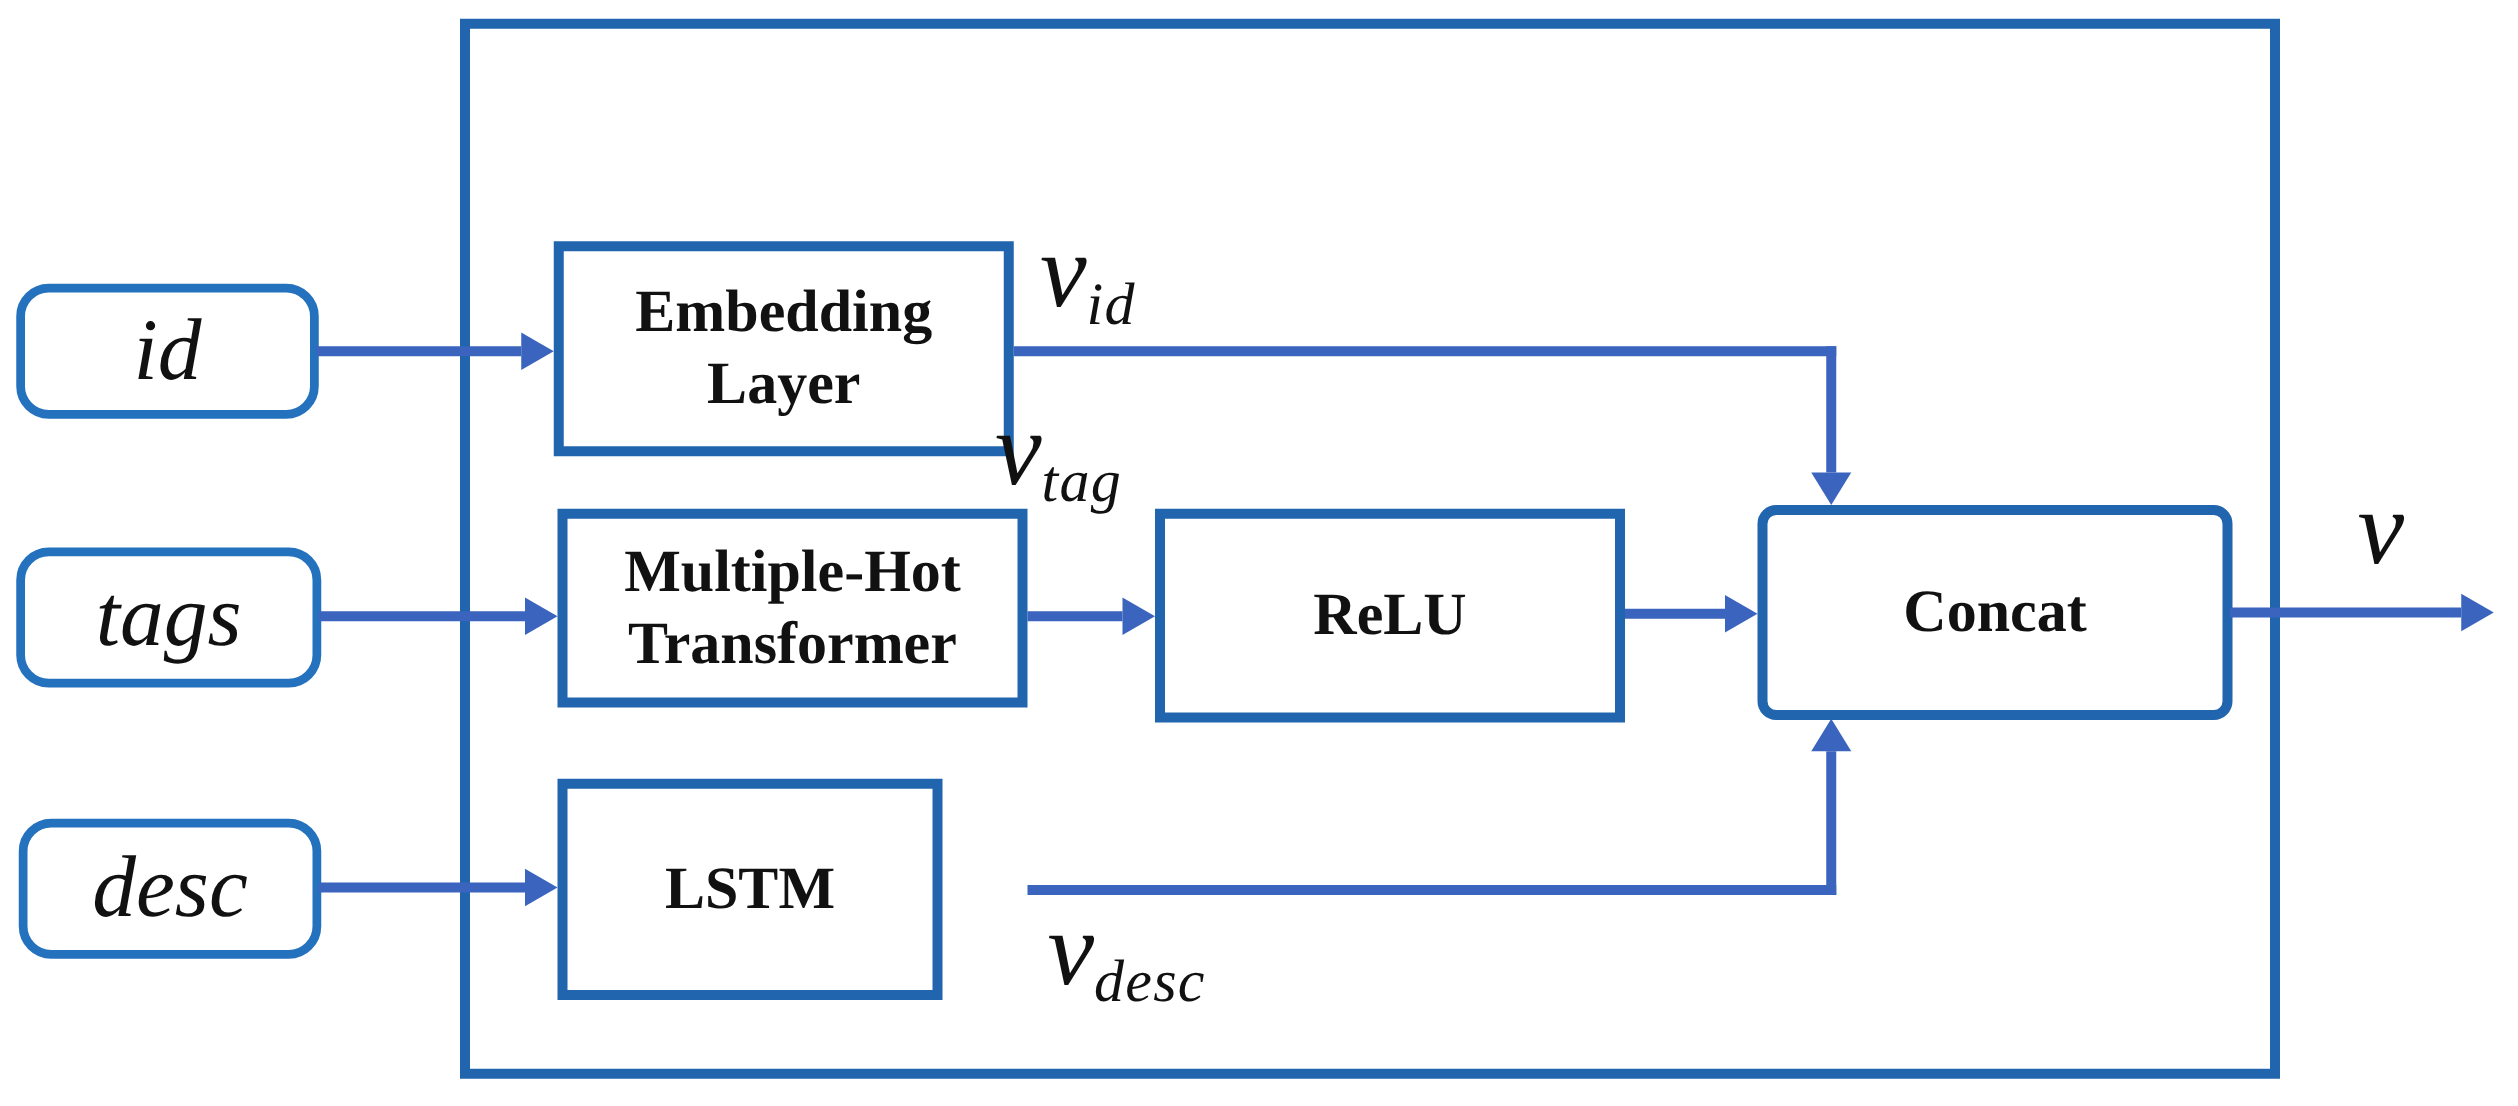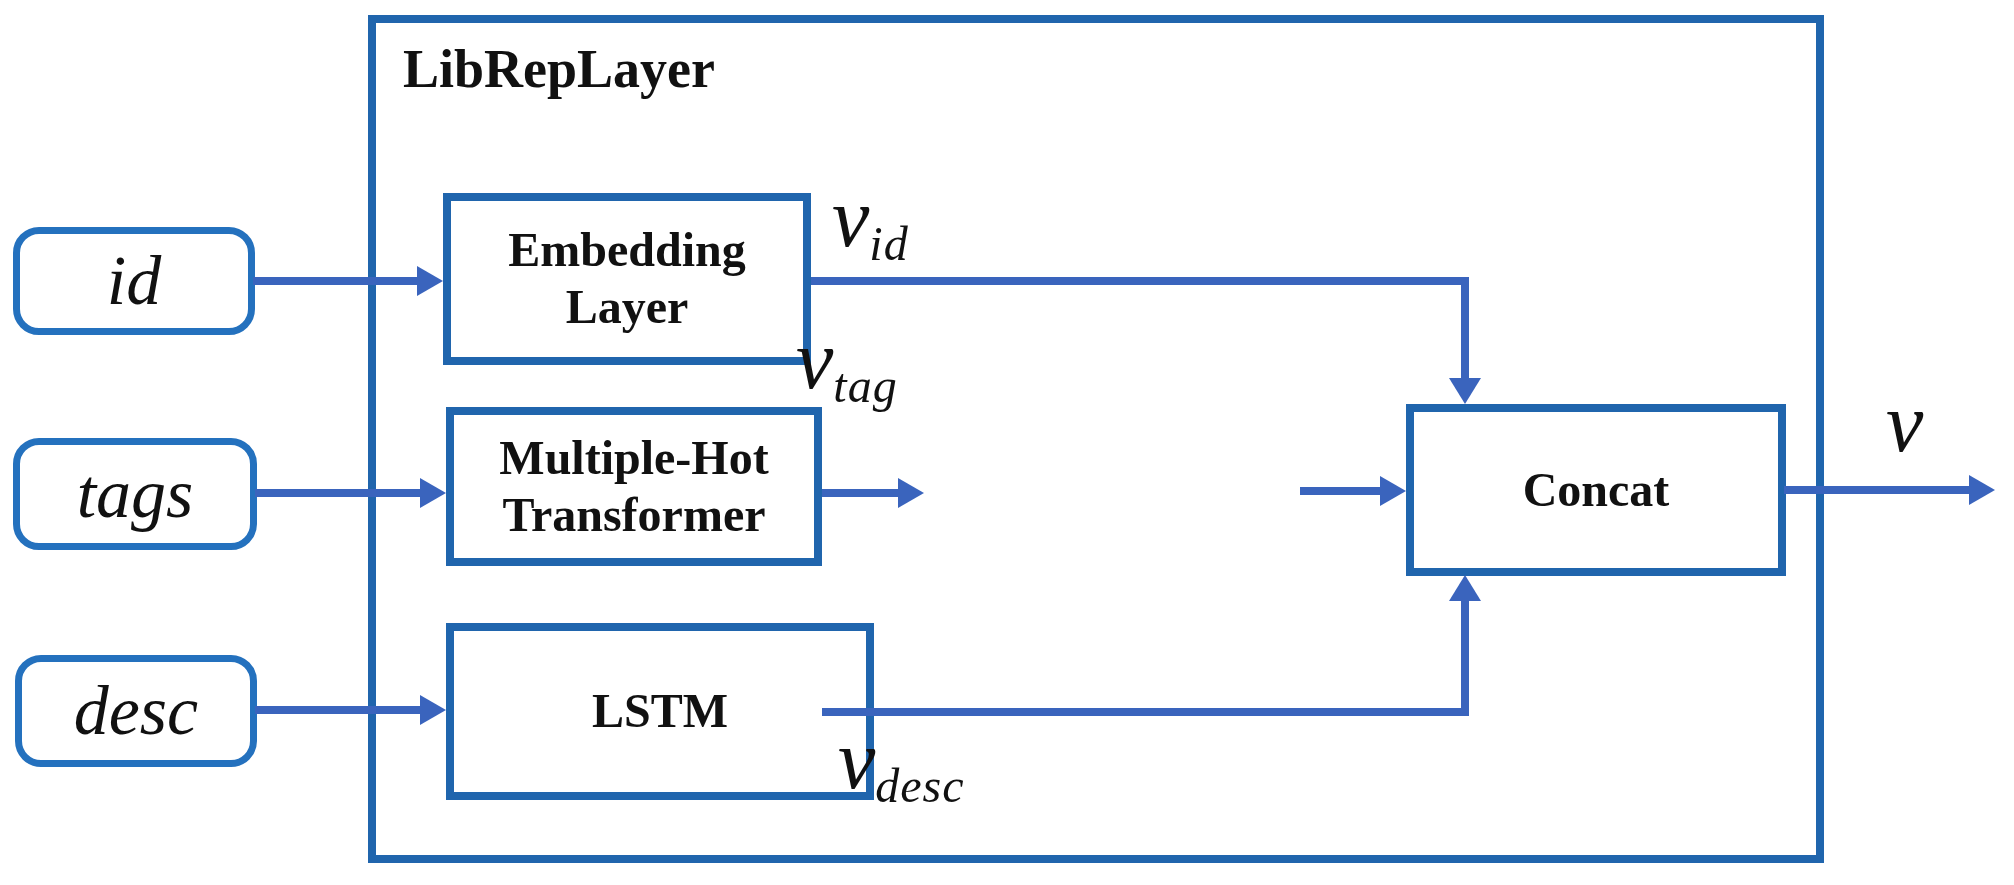--- a/index.html
+++ b/index.html
@@ -88,44 +88,46 @@
     vertical-align: -14px;
     letter-spacing: 1px;
   }
 </style>
 </head>
 <body>
 
 <div id="canvas">
 
   <div class="abs outer-box" style="left:368px; top:15px; width:1456px; height:848px;"></div>
-  <div class="abs diagram-title" style="left:403px; top:38px;">LibRepLayer</div>
 
   <div class="abs input-node" style="left:13px; top:227px; width:242px; height:108px;">
     <span>id</span>
   </div>
   <div class="abs input-node" style="left:13px; top:438px; width:244px; height:112px;">
     <span>tags</span>
   </div>
   <div class="abs input-node" style="left:15px; top:655px; width:242px; height:112px;">
     <span>desc</span>
   </div>
 
   <div class="abs layer-box" style="left:443px; top:193px; width:368px; height:172px;">
     <span>Embedding</span>
     <span>Layer</span>
   </div>
   <div class="abs layer-box" style="left:446px; top:407px; width:376px; height:159px;">
     <span>Multiple-Hot</span>
     <span>Transformer</span>
   </div>
-  <div class="abs layer-box" style="left:446px; top:623px; width:428px; height:177px;">
+  <div class="abs layer-box" style="left:924px; top:407px; width:376px; height:171px;">
+    <span>ReLU</span>
+  </div>
+  <div class="abs layer-box" style="left:446px; top:623px; width:308px; height:177px;">
     <span>LSTM</span>
   </div>
-  <div class="abs layer-box" style="left:1406px; top:404px; width:380px; height:172px;">
+  <div class="abs layer-box" style="left:1406px; top:404px; width:380px; height:172px;border-radius:15px;">
     <span>Concat</span>
   </div>
 
   <div class="abs wire-h" style="left:253px; top:277px; width:164px;"></div>
   <div class="abs head-right" style="left:417px; top:266px;"></div>
 
   <div class="abs wire-h" style="left:255px; top:489px; width:165px;"></div>
   <div class="abs head-right" style="left:420px; top:478px;"></div>
 
   <div class="abs wire-h" style="left:255px; top:706px; width:165px;"></div>

